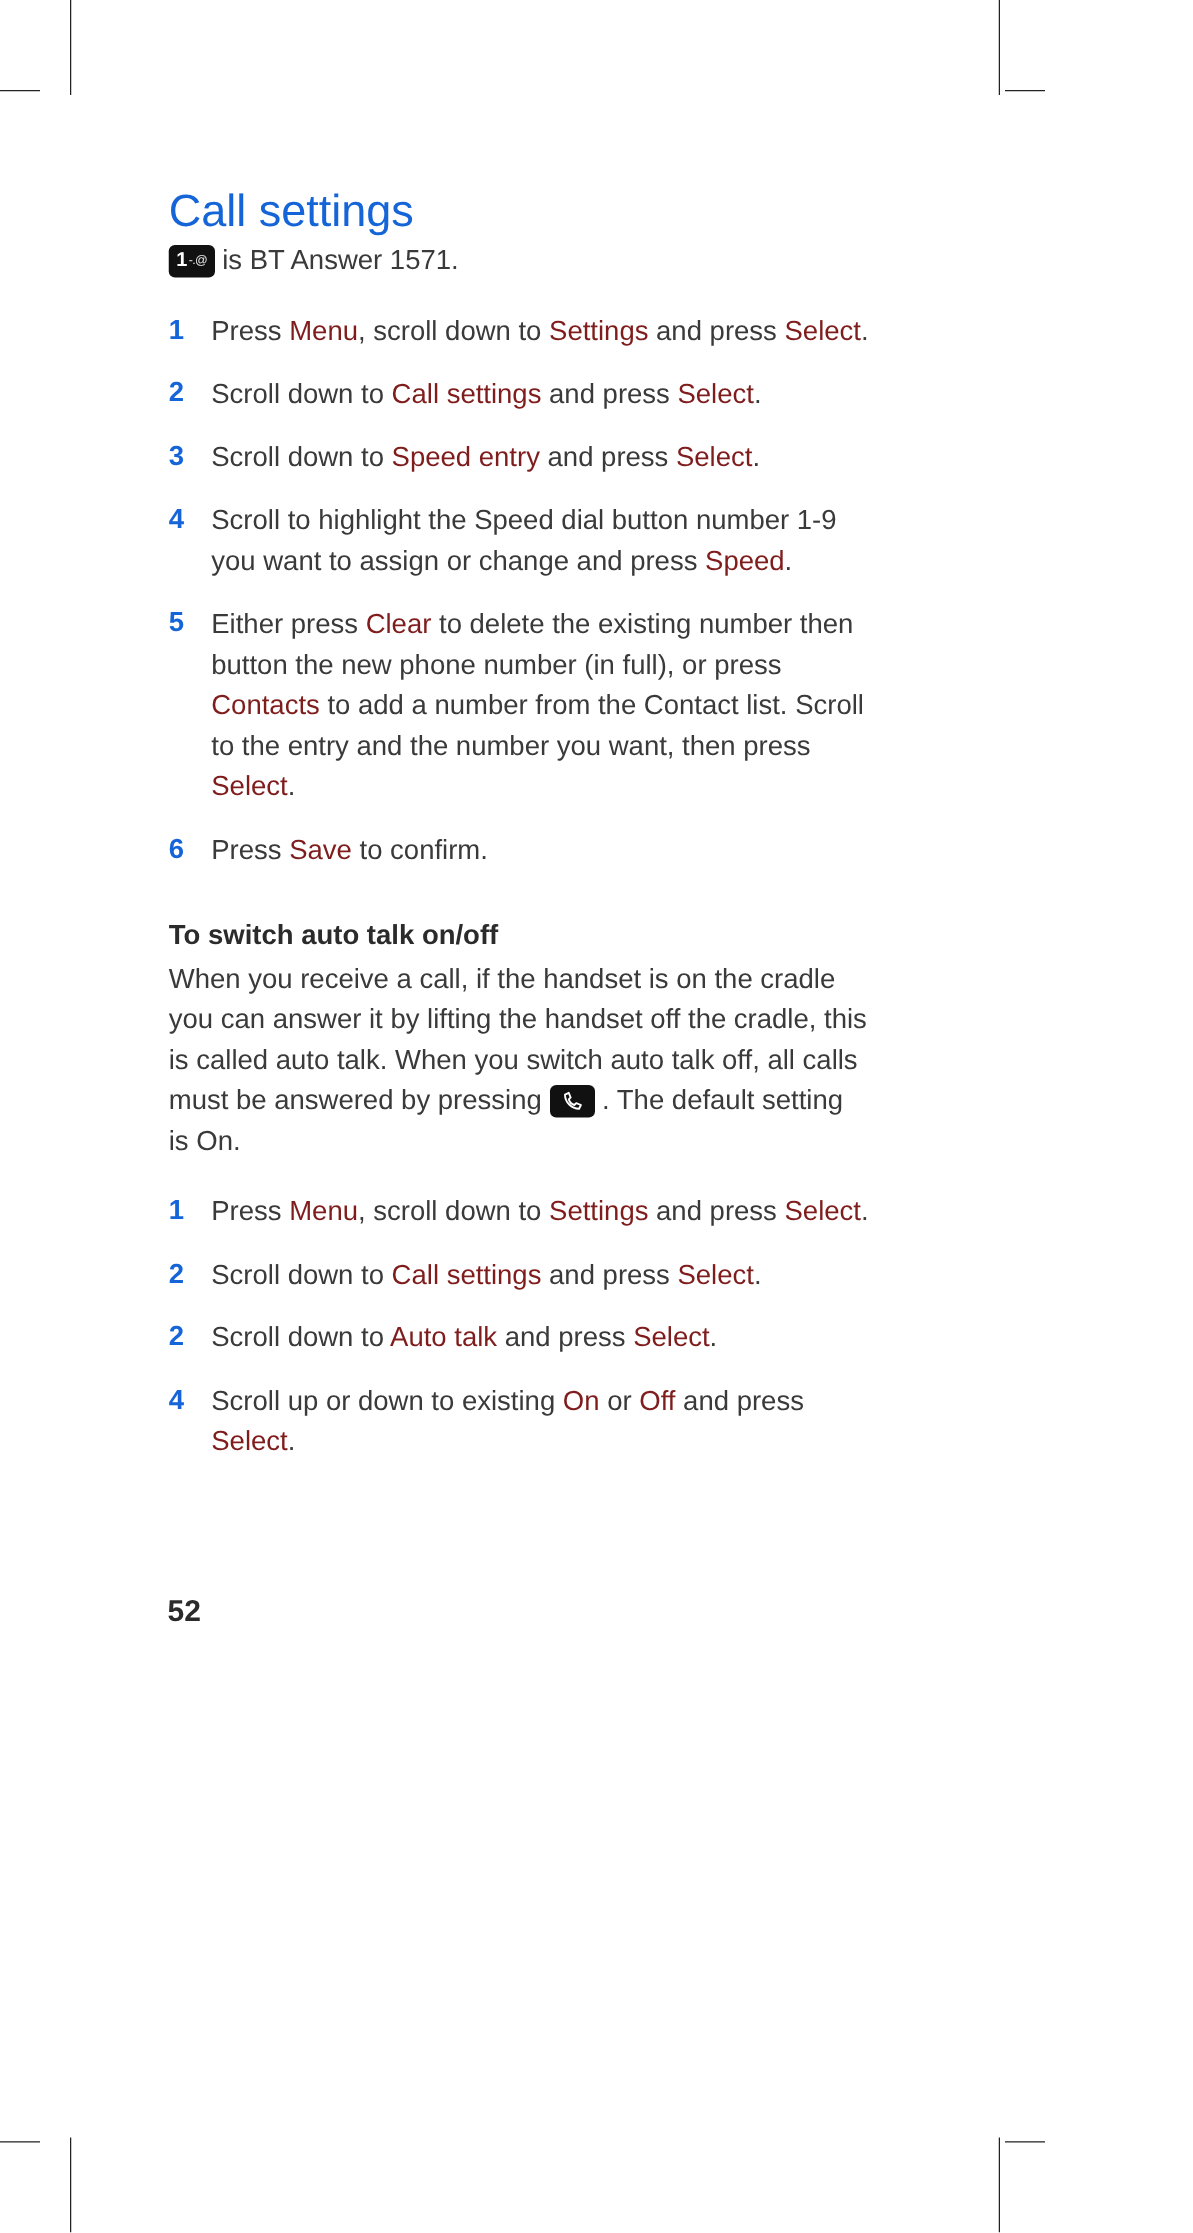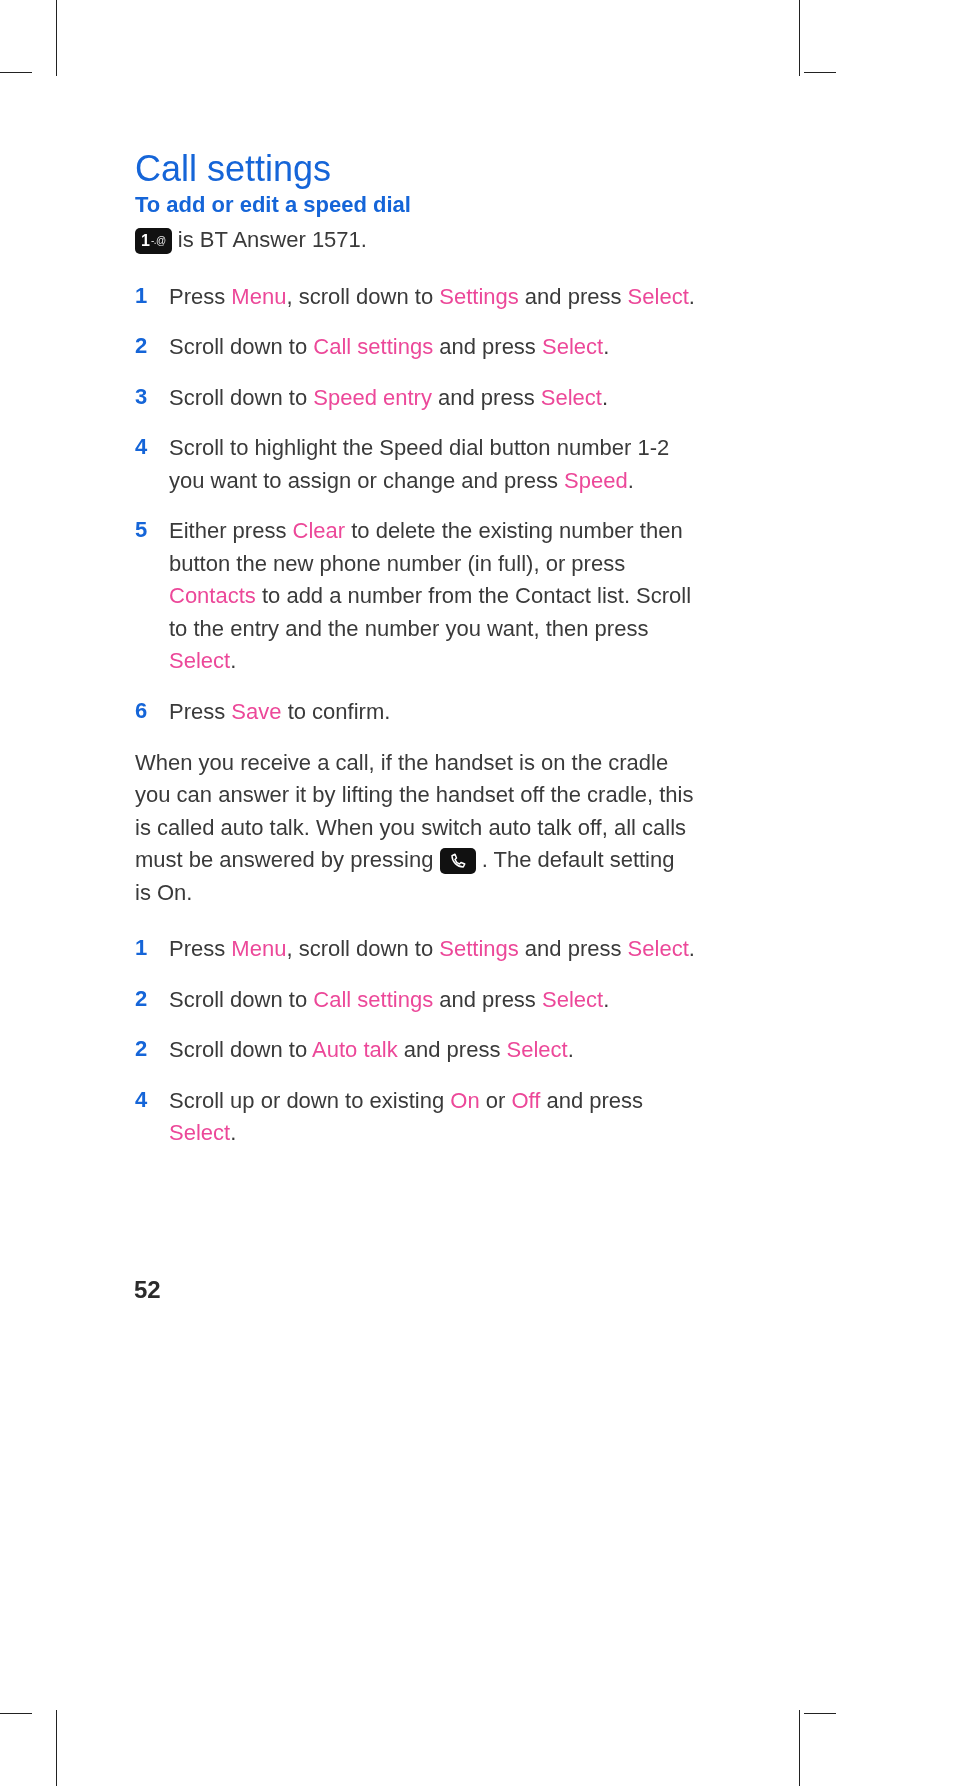--- a/index.html
+++ b/index.html
@@ -67,21 +67,21 @@
     font-weight: 700;
     color: #1565d8;
     line-height: 1.4;
   }
   .step-text {
     flex: 1;
     font-size: 22px;
     line-height: 1.48;
     color: #3a3a3a;
   }
-  .step-text .kw { color: #ec4899; text-align: center; }
+  .step-text .kw { color: #7f1d1d; text-align: center; }
 
   .key-badge {
     display: inline-flex;
     align-items: center;
     justify-content: center;
     background: #111;
     color: #fff;
     border-radius: 5px;
     height: 26px;
     padding: 0 6px;
@@ -112,21 +112,20 @@
 <div class="crop tr-h"></div>
 <div class="crop bl-v"></div>
 <div class="crop bl-h"></div>
 <div class="crop br-v"></div>
 <div class="crop br-h"></div>
 
 <div class="page">
 
   <div class="h1">Call settings</div>
 
-  <div class="h2-blue">To add or edit a speed dial</div>
   <div class="para">
     <span class="key-badge">
       <span class="num">1</span>
         <span class="sym">-.@</span>
     </span>
     <span> is BT Answer 1571.</span>
   </div>
 
   <div class="steps">
       <div class="step">
@@ -136,32 +135,33 @@
       <div class="step">
         <div class="step-num">2</div>
         <div class="step-text"><span>Scroll down to </span><span class="kw">Call settings</span><span> and press </span><span class="kw">Select</span><span>.</span></div>
       </div>
       <div class="step">
         <div class="step-num">3</div>
         <div class="step-text"><span>Scroll down to </span><span class="kw">Speed entry</span><span> and press </span><span class="kw">Select</span><span>.</span></div>
       </div>
       <div class="step">
         <div class="step-num">4</div>
-        <div class="step-text"><span>Scroll to highlight the Speed dial button number 1-2 you want to assign or change and press </span><span class="kw">Speed</span><span>.</span></div>
+        <div class="step-text"><span>Scroll to highlight the Speed dial button number 1-9 you want to assign or change and press </span><span class="kw">Speed</span><span>.</span></div>
       </div>
       <div class="step">
         <div class="step-num">5</div>
         <div class="step-text"><span>Either press </span><span class="kw">Clear</span><span> to delete the existing number then button the new phone number (in full), or press </span><span class="kw">Contacts</span><span> to add a number from the Contact list. Scroll to the entry and the number you want, then press </span><span class="kw">Select</span><span>.</span></div>
       </div>
       <div class="step">
         <div class="step-num">6</div>
         <div class="step-text"><span>Press </span><span class="kw">Save</span><span> to confirm.</span></div>
       </div>
     </div>
 
+  <div class="h2-black">To switch auto talk on/off</div>
   <div class="para">
     <span>When you receive a call, if the handset is on the cradle you can answer it by lifting the handset off the cradle, this is called auto talk. When you switch auto talk off, all calls must be answered by pressing </span>
     <span class="key-badge">
       <svg viewBox="0 0 24 24" fill="none" stroke="#fff" stroke-width="2" stroke-linecap="round" stroke-linejoin="round">
         <path d="M4 5c0 8 7 15 15 15l2-4-5-2-2 2c-3-1-5-3-6-6l2-2-2-5-4 2z"></path>
       </svg>
     </span>
     <span>. The default setting is </span><span class="kw">On</span><span>.</span>
   </div>
 

